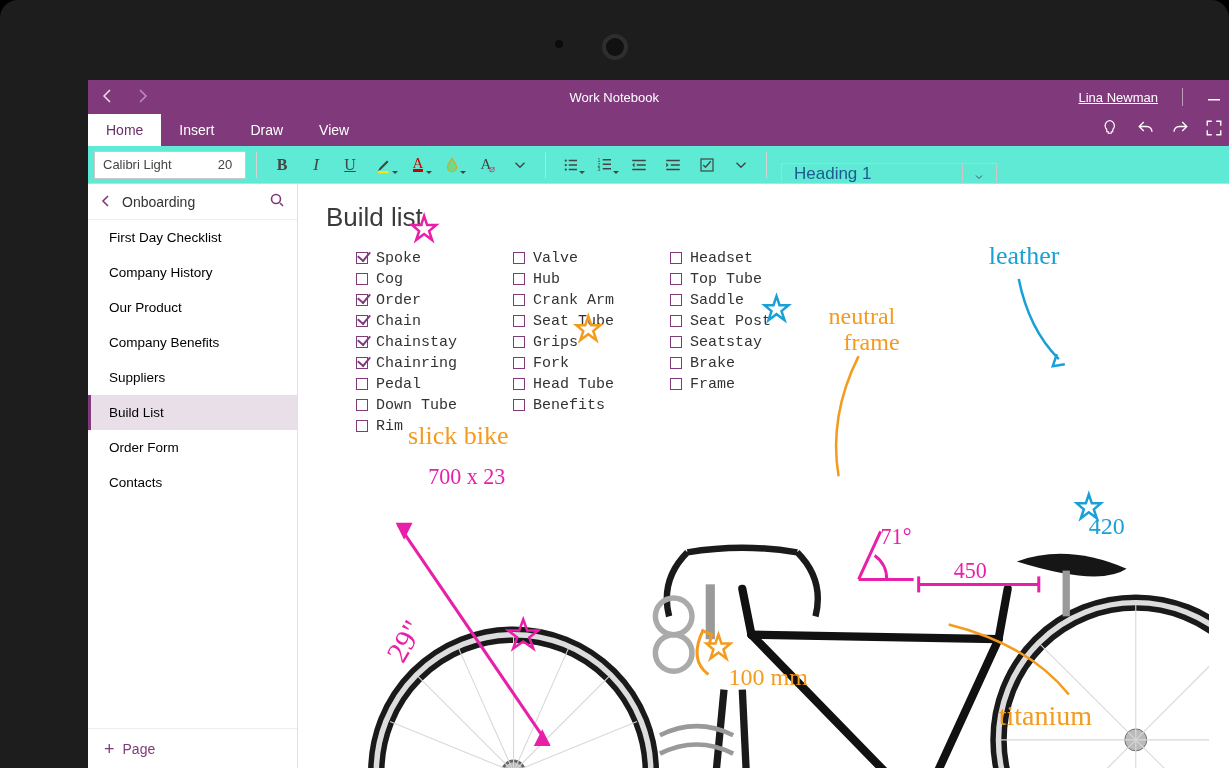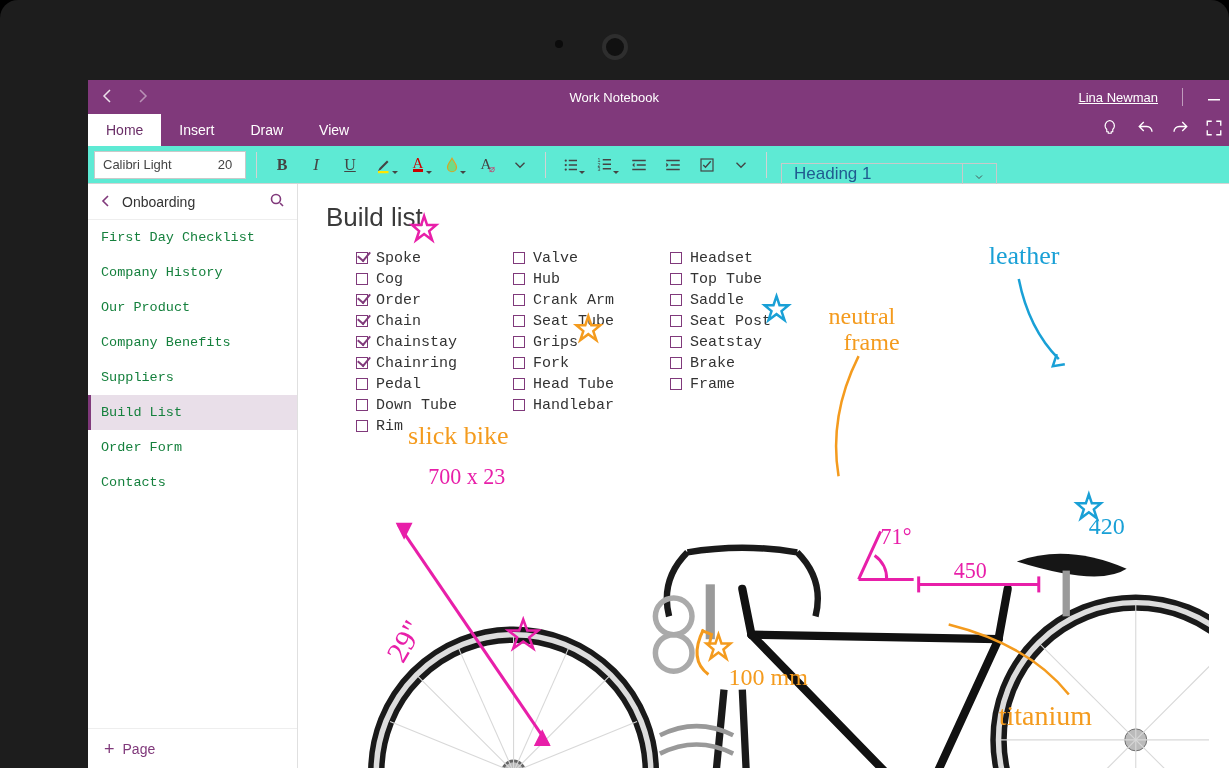--- a/index.html
+++ b/index.html
@@ -65,21 +65,21 @@
   .style-caret svg{width:12px;height:12px;fill:#444;}
 
   
   .workspace{flex:1;display:flex;min-height:0;}
   .sidebar{width:210px;border-right:1px solid var(--page-border);display:flex;flex-direction:column;background:#fff;}
   .section-header{display:flex;align-items:center;height:36px;padding:0 12px;gap:10px;border-bottom:1px solid #eee;}
   .section-header .back{color:var(--purple-dark);}
   .section-header .sect-name{flex:1;font-size:14px;color:#333;}
   .section-header .search{color:var(--purple-dark);}
   .pages{flex:1;overflow:auto;}
-  .page-item{padding:10px 10px;font-size:13.5px;color:#15803d;cursor:pointer;border-left:3px solid transparent;font-family:Liberation Mono, monospace;}
+  .page-item{padding:10px 18px;font-size:13.5px;color:#000000;cursor:pointer;border-left:3px solid transparent;}
   .page-item.selected{background:var(--sidebar-selected);border-left-color:var(--purple);}
   .add-page{height:40px;border-top:1px solid #eee;display:flex;align-items:center;gap:8px;padding:0 16px;color:var(--purple);cursor:pointer;}
   .add-page .plus{font-size:18px;line-height:1;}
 
   .canvas{flex:1;position:relative;overflow:hidden;background:#fff;}
   .note-title{position:absolute;left:28px;top:18px;font-size:26px;color:#3a3a3a;font-weight:400;}
   .build-list{position:absolute;left:58px;top:64px;display:flex;gap:56px;font-family:Liberation Mono, monospace;font-size:15px;color:#333;}
   .bl-col{display:flex;flex-direction:column;gap:1px;}
   .bl-row{display:flex;align-items:center;gap:8px;height:20px;}
   .cb{width:12px;height:12px;border:1.5px solid var(--purple);position:relative;flex:0 0 auto;}
@@ -340,21 +340,21 @@
             <div class="bl-row">
               <span class="cb"></span>
               <span>Fork</span>
             </div>
             <div class="bl-row">
               <span class="cb"></span>
               <span>Head Tube</span>
             </div>
             <div class="bl-row">
               <span class="cb"></span>
-              <span>Handlebar</span>
+              <span>Benefits</span>
             </div>
           </div>
           <div class="bl-col">
             <div class="bl-row">
               <span class="cb"></span>
               <span>Headset</span>
             </div>
             <div class="bl-row">
               <span class="cb"></span>
               <span>Top Tube</span>

